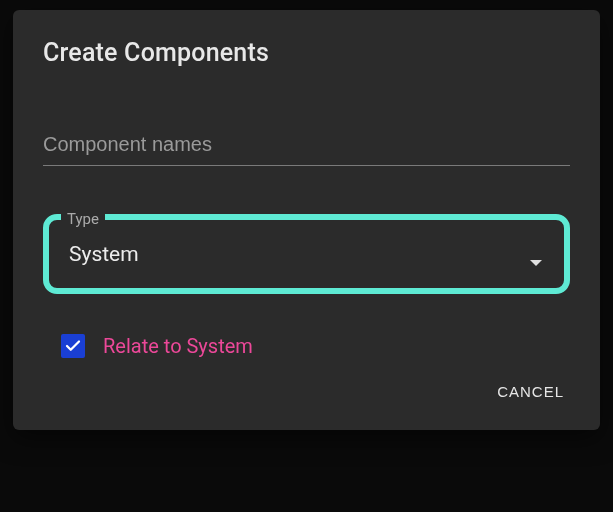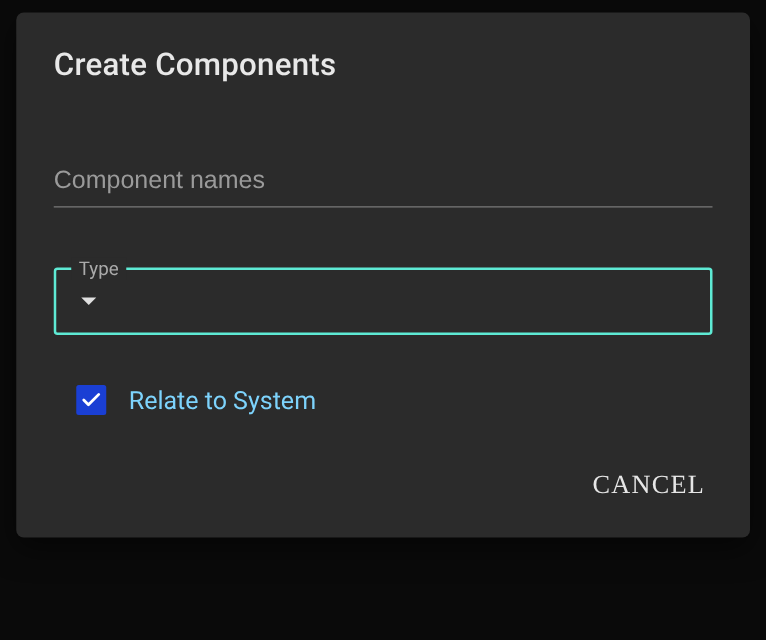--- a/index.html
+++ b/index.html
@@ -48,22 +48,22 @@
       font-size: 24px;
       padding: 4px 0 8px 0;
       outline: none;
     }
     .field-underline input::placeholder {
       color: #9a9a9a;
       font-size: 20px;
     }
     .field-outlined {
       position: relative;
-      border: 2px solid #5eead4;
-      border-radius: 3px;
+      border: 6px solid #5eead4;
+      border-radius: 14px;
       padding: 22px 16px 22px 20px;
       display: flex;
       align-items: flex-end;
       justify-content: space-between;
       cursor: pointer;
       margin-bottom: 40px;
     }
     .field-outlined-label {
       position: absolute;
       top: -10px;
@@ -99,62 +99,62 @@
       display: flex;
       align-items: center;
       justify-content: center;
       cursor: pointer;
     }
     .checkbox svg {
       width: 18px;
       height: 18px;
     }
     .checkbox-label {
-      color: #7dd3fc;
+      color: #ec4899;
       font-size: 20px;
     }
     .spacer {
       flex: 1;
     }
     .actions {
       display: flex;
       justify-content: flex-end;
       gap: 40px;
       padding-right: 4px;
       padding-bottom: 4px;
     }
     .btn {
       background: transparent;
       border: none;
-      font-size: 21px;
+      font-size: 15px;
       font-weight: 500;
       letter-spacing: 1px;
       cursor: pointer;
       padding: 6px 2px;
-      font-family: Liberation Serif, serif;
     }
     .btn-cancel {
       color: #e6e6e6;
     }
     .btn-create {
       color: #4caf7d;
     }
   </style>
 </head>
 <body>
 
 <div class="dialog">
   <h1 class="dialog-title">Create Components</h1>
 
   <div class="field-underline">
     <input type="text" placeholder="Component names" style="">
   </div>
 
   <div class="field-outlined">
     <span class="field-outlined-label">Type</span>
+    <span class="field-outlined-value">System</span>
     <span class="dropdown-caret"></span>
   </div>
 
   <div class="checkbox-row">
     <div class="checkbox">
       <svg viewBox="0 0 24 24">
         <path d="M4 12 L9 17 L20 6" stroke="#ffffff" stroke-width="3" fill="none" stroke-linecap="round" stroke-linejoin="round"></path>
       </svg>
     </div>
     <span class="checkbox-label">Relate to System</span>

